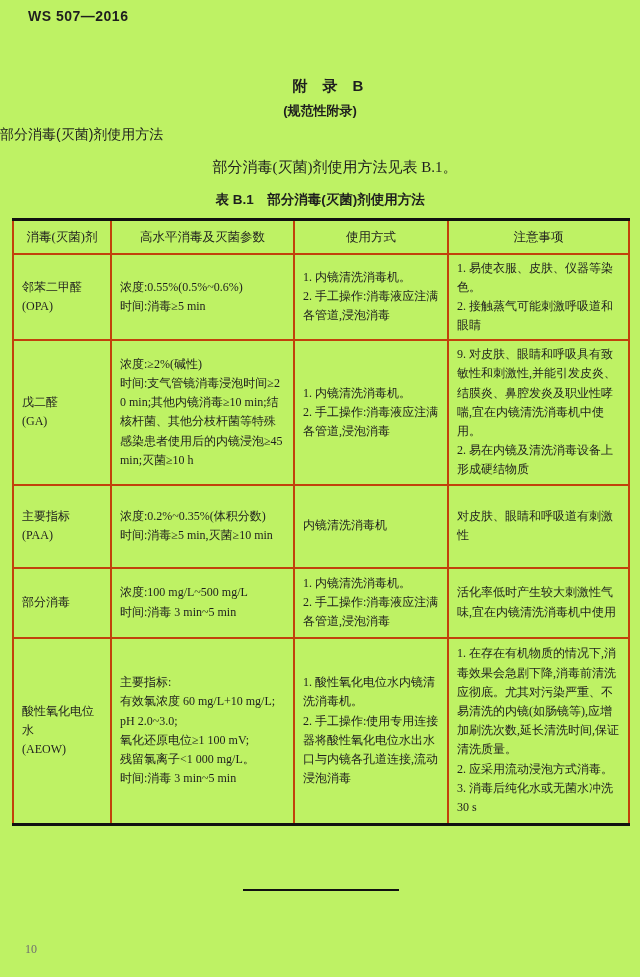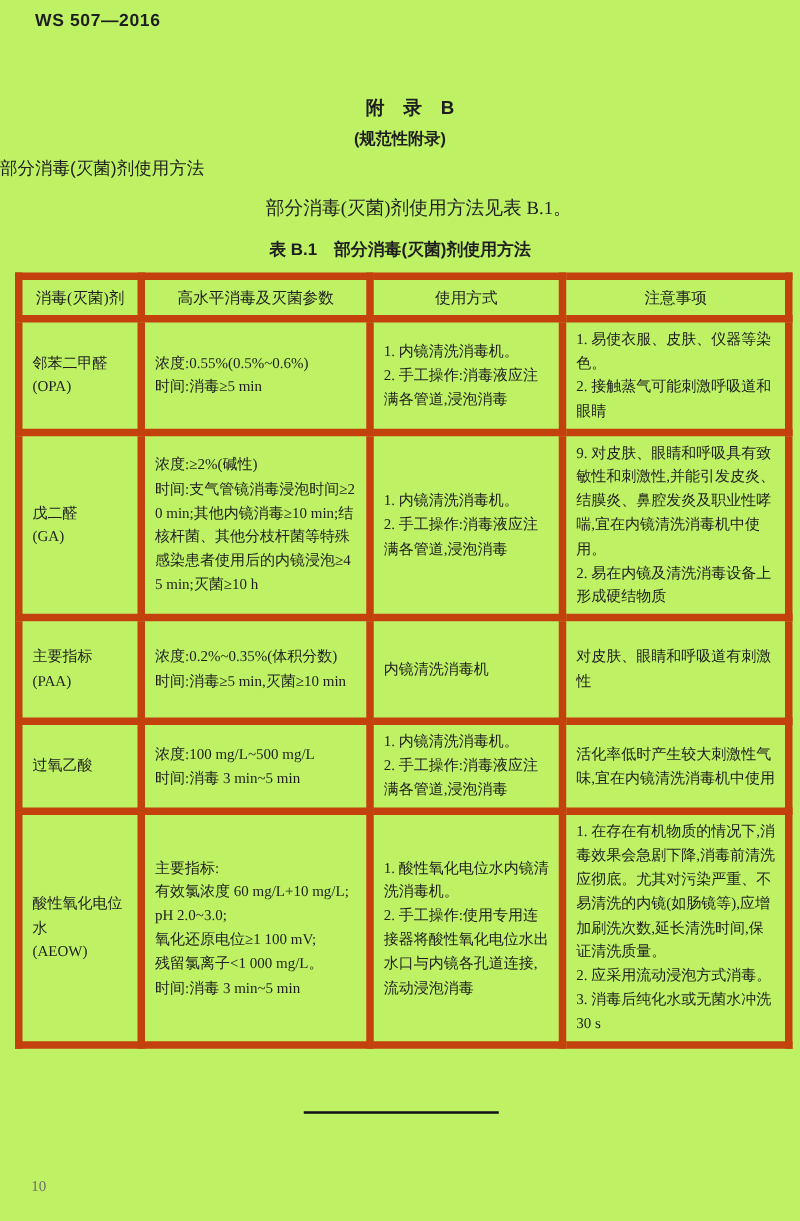--- a/index.html
+++ b/index.html
@@ -75,21 +75,21 @@
   table.main {
     position: absolute;
     top: 218px;
     left: 12px;
     width: 616px;
     border-collapse: collapse;
     table-layout: fixed;
   }
   table.main { border: 1px solid #3a3a3a; border-top: 3px solid #111; border-bottom: 3px solid #111; }
   th, td {
-    border: 6px solid #c2410c;
+    border: 2px solid #c2410c;
     font-size: 12px;
     line-height: 1.6;
     padding: 4px 8px;
     vertical-align: middle;
     word-break: break-all;
   }
   thead th {
     text-align: center;
     font-weight: 400;
     height: 34px;
@@ -180,21 +180,21 @@
           <div>主要指标</div>
           <div>(PAA)</div>
         </td>
         <td class="pre">浓度:0.2%~0.35%(体积分数)
 时间:消毒≥5 min,灭菌≥10 min</td>
         <td class="pre">内镜清洗消毒机</td>
         <td class="pre">对皮肤、眼睛和呼吸道有刺激性</td>
       </tr>
       <tr class="h-r3">
         <td class="agent">
-          <div>过氧乙酸</div>
+          <div>部分消毒</div>
           <div></div>
         </td>
         <td class="pre">浓度:100 mg/L~500 mg/L
 时间:消毒 3 min~5 min</td>
         <td class="pre">1. 内镜清洗消毒机。
 2. 手工操作:消毒液应注满各管道,浸泡消毒</td>
         <td class="pre">活化率低时产生较大刺激性气味,宜在内镜清洗消毒机中使用</td>
       </tr>
       <tr class="h-r4">
         <td class="agent">

